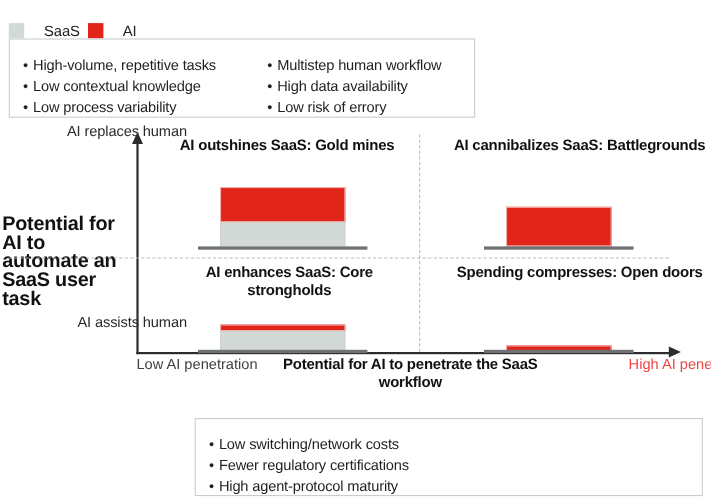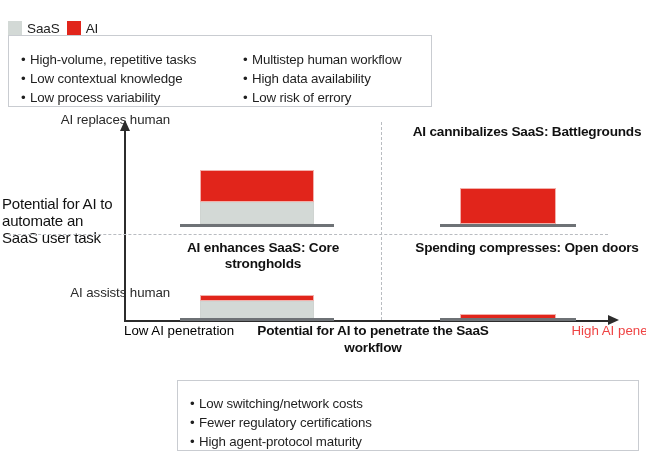--- a/index.html
+++ b/index.html
@@ -22,21 +22,21 @@
     left: 8px;
     top: 4px;
     display: flex;
     align-items: center;
     gap: 7px;
     height: 20px;
   }
   .legend-entry {
     display: flex;
     align-items: flex-start;
-    gap: 5px;
+    gap: 18px;
     margin-top: 29px;
   }
   .legend-swatch {
     width: 14px;
     height: 14px;
     display: inline-block;
   }
   .legend-label {
     font-size: 13.5px;
     color: #222;
@@ -212,35 +212,35 @@
     text-align: right;
     width: 130px;
     position: absolute;
   }
   #y-axis-title {
     position: absolute;
     left: 2px;
     top: 198px;
     width: 118px;
     text-align: left;
-    font-size: 15px;
-    font-weight: normal;
+    font-size: 18px;
+    font-weight: bold;
     line-height: 17px;
     color: #111;
     letter-spacing: -0.2px;
   }
   #xlab-left {
     position: absolute;
     left: 124px;
     top: 324px;
     width: 120px;
     text-align: left;
     font-size: 13.3px;
     line-height: 17px;
-    color: #000000;
+    color: #404040;
   }
   #xlab-right {
     position: absolute;
     right: 6px;
     top: 324px;
     width: 120px;
     text-align: center;
     font-size: 13.3px;
     line-height: 17px;
     color: #ef4444;
@@ -297,20 +297,21 @@
 
   <div id="plot">
     <div id="y-axis-head"></div>
     <div id="y-axis-line"></div>
     <div id="x-axis-line"></div>
     <div id="x-axis-head"></div>
 
     <div id="divider-h"></div>
     <div id="divider-v"></div>
 
+    <div class="quad-title" id="title-tl">AI outshines SaaS: Gold mines</div>
     <div class="quad-title" id="title-tr">AI cannibalizes SaaS: Battlegrounds</div>
     <div class="quad-title" id="title-bl">AI enhances SaaS: Core strongholds</div>
     <div class="quad-title" id="title-br">Spending compresses: Open doors</div>
 
     <div class="bar-group">
       <div class="bar-ai" style="left:76px; top:48px;  width:114px; height:32px;"></div>
       <div class="bar-saas" style="left:76px; top:80px;  width:114px; height:22px;"></div>
       <div class="bar-baseline" style="left:56px; top:102px; width:154px;"></div>
     </div>
 

